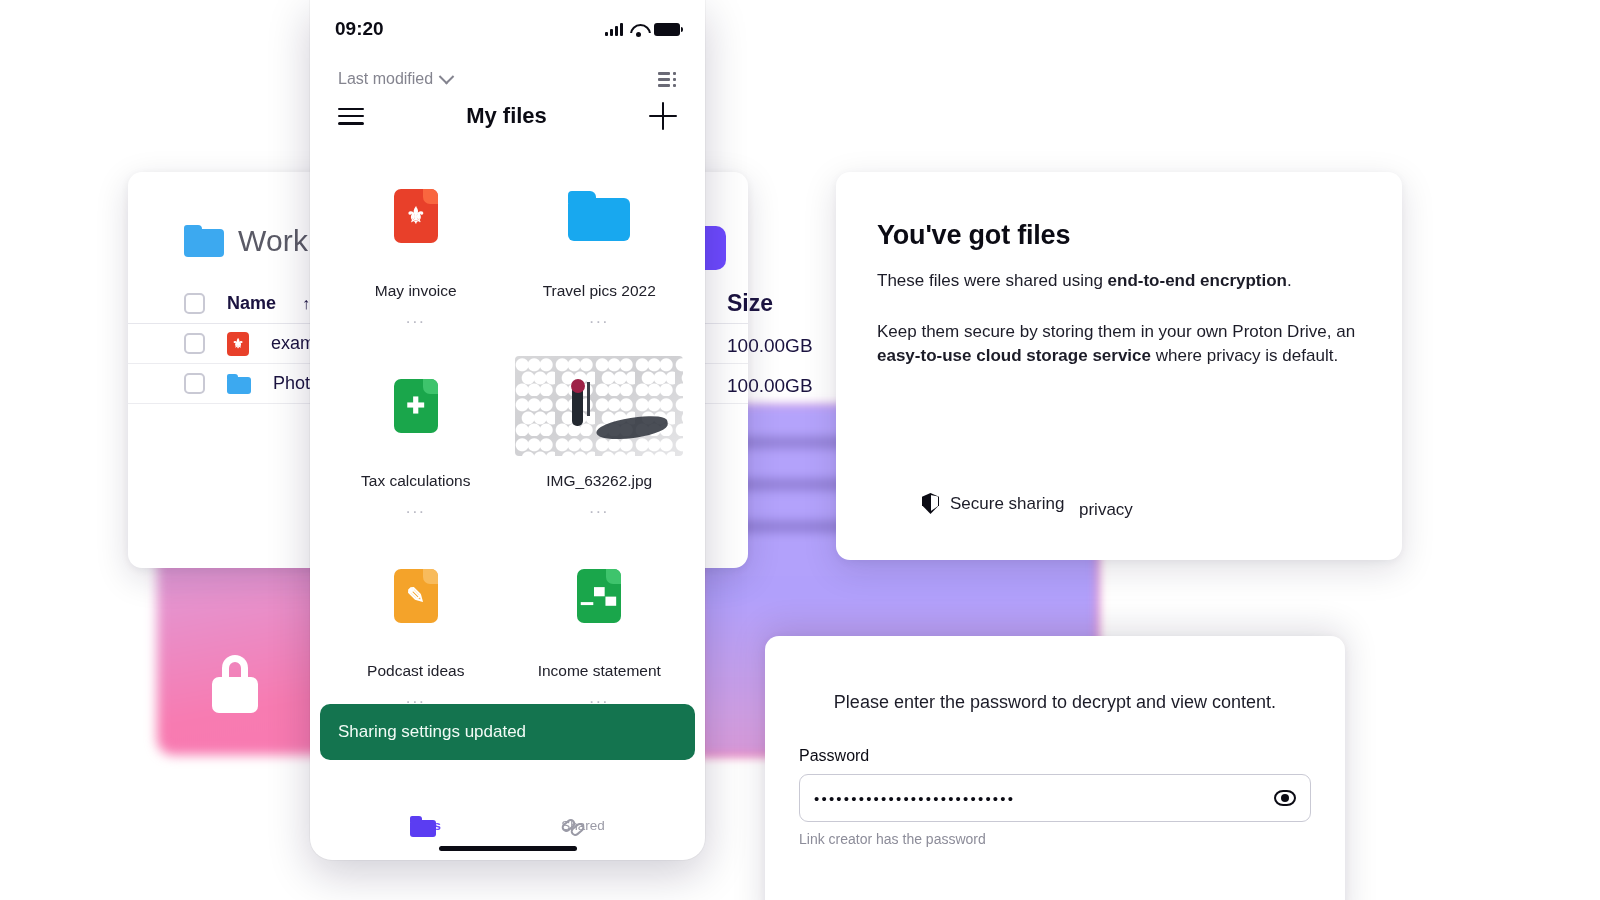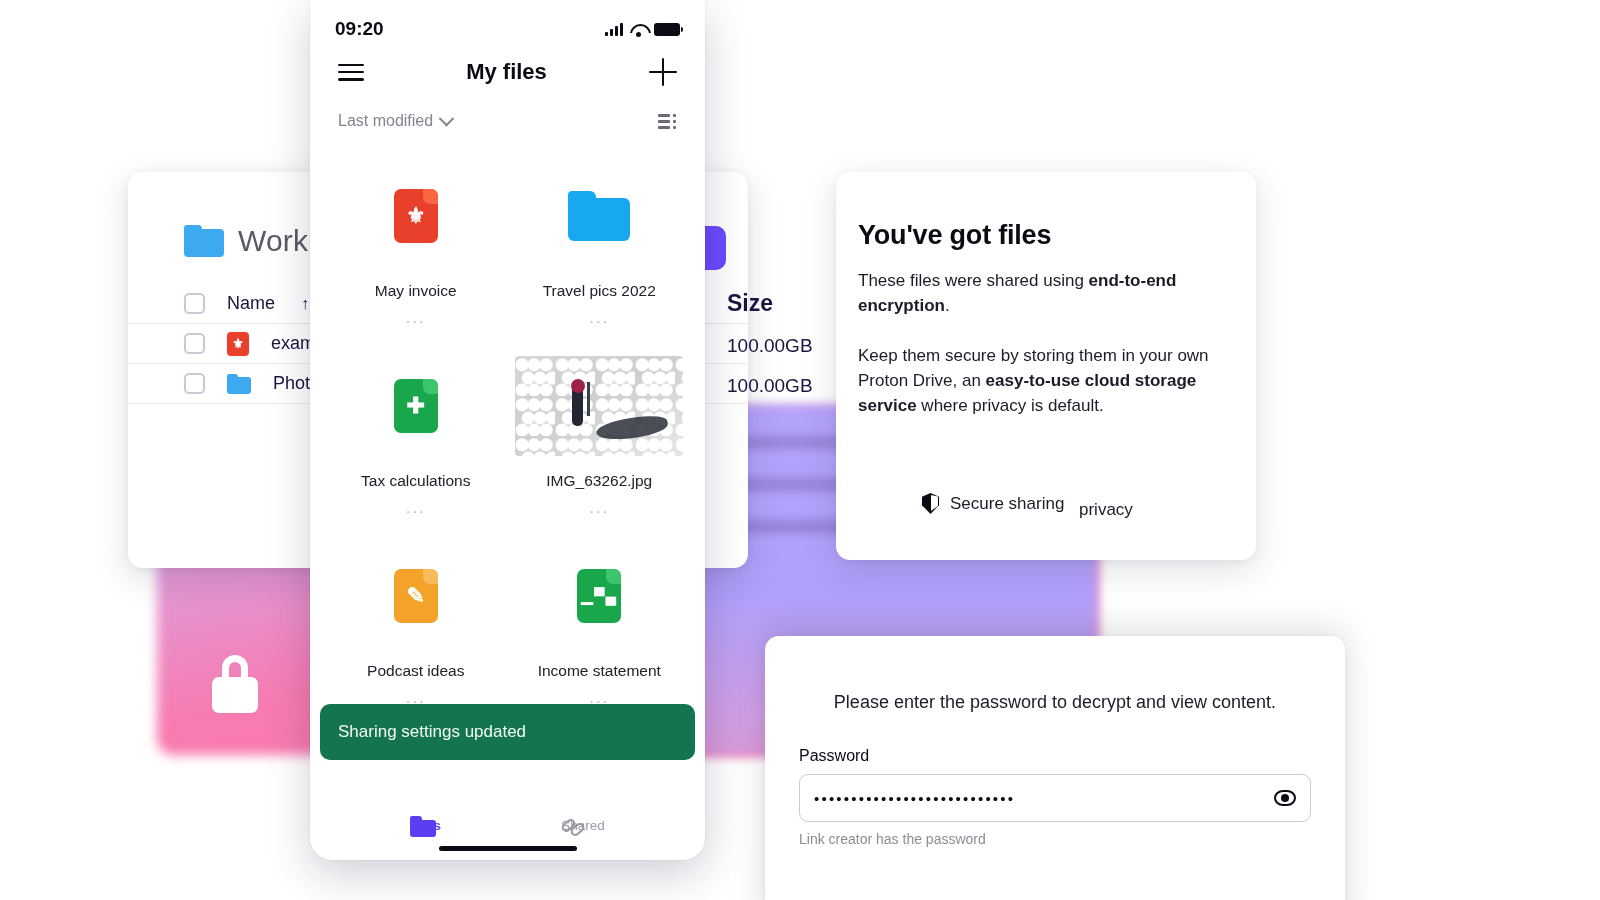--- a/index.html
+++ b/index.html
@@ -30,21 +30,21 @@
   }
   .wc-title { font-size: 30px; color: #5a5a66; letter-spacing: .2px; white-space: nowrap; }
   .wc-table { margin-top: 26px; }
   .wc-row {
     display: flex; align-items: center; height: 40px;
     border-bottom: 1px solid #ececf0; padding-left: 56px; gap: 22px;
   }
   .wc-row.head { border-bottom: 1px solid #e6e6ec; }
   .cbox { width: 21px; height: 21px; border: 2px solid #c9c9d4; border-radius: 5px; flex: none; background: #fff; }
   .wc-name { font-size: 18px; color: #1b1340; white-space: nowrap; }
-  .wc-row.head .wc-name { font-weight: normal; font-size: 18px; }
+  .wc-row.head .wc-name { font-weight: bold; font-size: 18px; }
   .sort-arrow { font-size: 16px; color: #1b1340; margin-left: 4px; }
   .pdf-ico-sm { width: 22px; height: 24px; position: relative; flex: none; }
   .pdf-ico-sm::before {
     content: ""; position: absolute; inset: 0; background: #e8402a; border-radius: 4px;
   }
   .pdf-ico-sm .glyph {
     position: absolute; inset: 0; display: flex; align-items: center; justify-content: center;
     color: #fff; font-size: 13px; font-weight: bold;
   }
   .folder-sm { width: 24px; height: 20px; position: relative; flex: none; }
@@ -93,24 +93,24 @@
     z-index: 1; border-radius: 0 16px 16px 0; overflow: hidden;
     background: linear-gradient(180deg, #b4a3fb 0%, #b1a0fb 55%, #cf9fe4 88%, #d99ad9 100%);
     filter: blur(5px);
   }
   .pc-ghost { position: absolute; height: 13px; border-radius: 6px; background: rgba(60,40,120,.25); }
   .pc-box { position: absolute; border: 1px solid rgba(120,100,200,.35); border-radius: 7px; }
   .pc-dot { position: absolute; width: 26px; height: 26px; border-radius: 50%; }
 
   
   #files-card {
-    position: absolute; left: 836px; top: 172px; width: 420px; height: 388px;
+    position: absolute; left: 836px; top: 172px; width: 566px; height: 388px;
     background: #fff; border-radius: 14px;
     box-shadow: 0 10px 34px rgba(20,12,50,.13), 0 2px 8px rgba(20,12,50,.05);
-    z-index: 2; padding: 48px 44px 0 22px; overflow: hidden;
+    z-index: 2; padding: 48px 44px 0 41px; overflow: hidden;
   }
   #files-card h2 { font-size: 27px; color: #0b0b14; letter-spacing: -.2px; }
   #files-card p { font-size: 17px; line-height: 1.45; color: #1c1c28; margin-top: 18px; }
   #files-card p.second { margin-top: 26px; }
   #files-card b { font-weight: bold; }
   #feature-row {
     position: absolute; left: 0; bottom: 46px; width: 100%;
     display: flex; align-items: center; gap: 40px; padding-left: 46px;
     font-size: 17px; color: #1c1c28; white-space: nowrap;
   }
@@ -384,49 +384,49 @@
             <i></i>
             <i></i>
             <i></i>
             <i></i>
           </span>
         <span class="wifi"></span>
         <span class="batt"></span>
       </span>
     </div>
 
+    <div id="sort-bar">
+      <span class="sort-left">
+        <span id="sort-label">Last modified</span>
+        <span class="chev"></span>
+      </span>
+      <span class="listview">
+        <span class="lv">
+            <b></b>
+            <i></i>
+          </span>
+        <span class="lv">
+            <b></b>
+            <i></i>
+          </span>
+        <span class="lv">
+            <b></b>
+            <i></i>
+          </span>
+      </span>
+    </div>
+
     <div id="phone-header">
       <span class="hamburger">
           <span></span>
           <span></span>
           <span></span>
         </span>
       <span id="phone-title">My files</span>
       <span class="plus"></span>
-    </div>
-
-    <div id="sort-bar">
-      <span class="sort-left">
-        <span id="sort-label">Last modified</span>
-        <span class="chev"></span>
-      </span>
-      <span class="listview">
-        <span class="lv">
-            <b></b>
-            <i></i>
-          </span>
-        <span class="lv">
-            <b></b>
-            <i></i>
-          </span>
-        <span class="lv">
-            <b></b>
-            <i></i>
-          </span>
-      </span>
     </div>
 
     <div id="file-grid">
 
       <div class="fg-item">
         <div class="fg-thumb">
           <span class="doc-ico">
             <span class="page" style="background:#e8402a"></span>
             <span class="fold" style="background:#f9663f"></span>
             <span class="sym">⚜</span>

